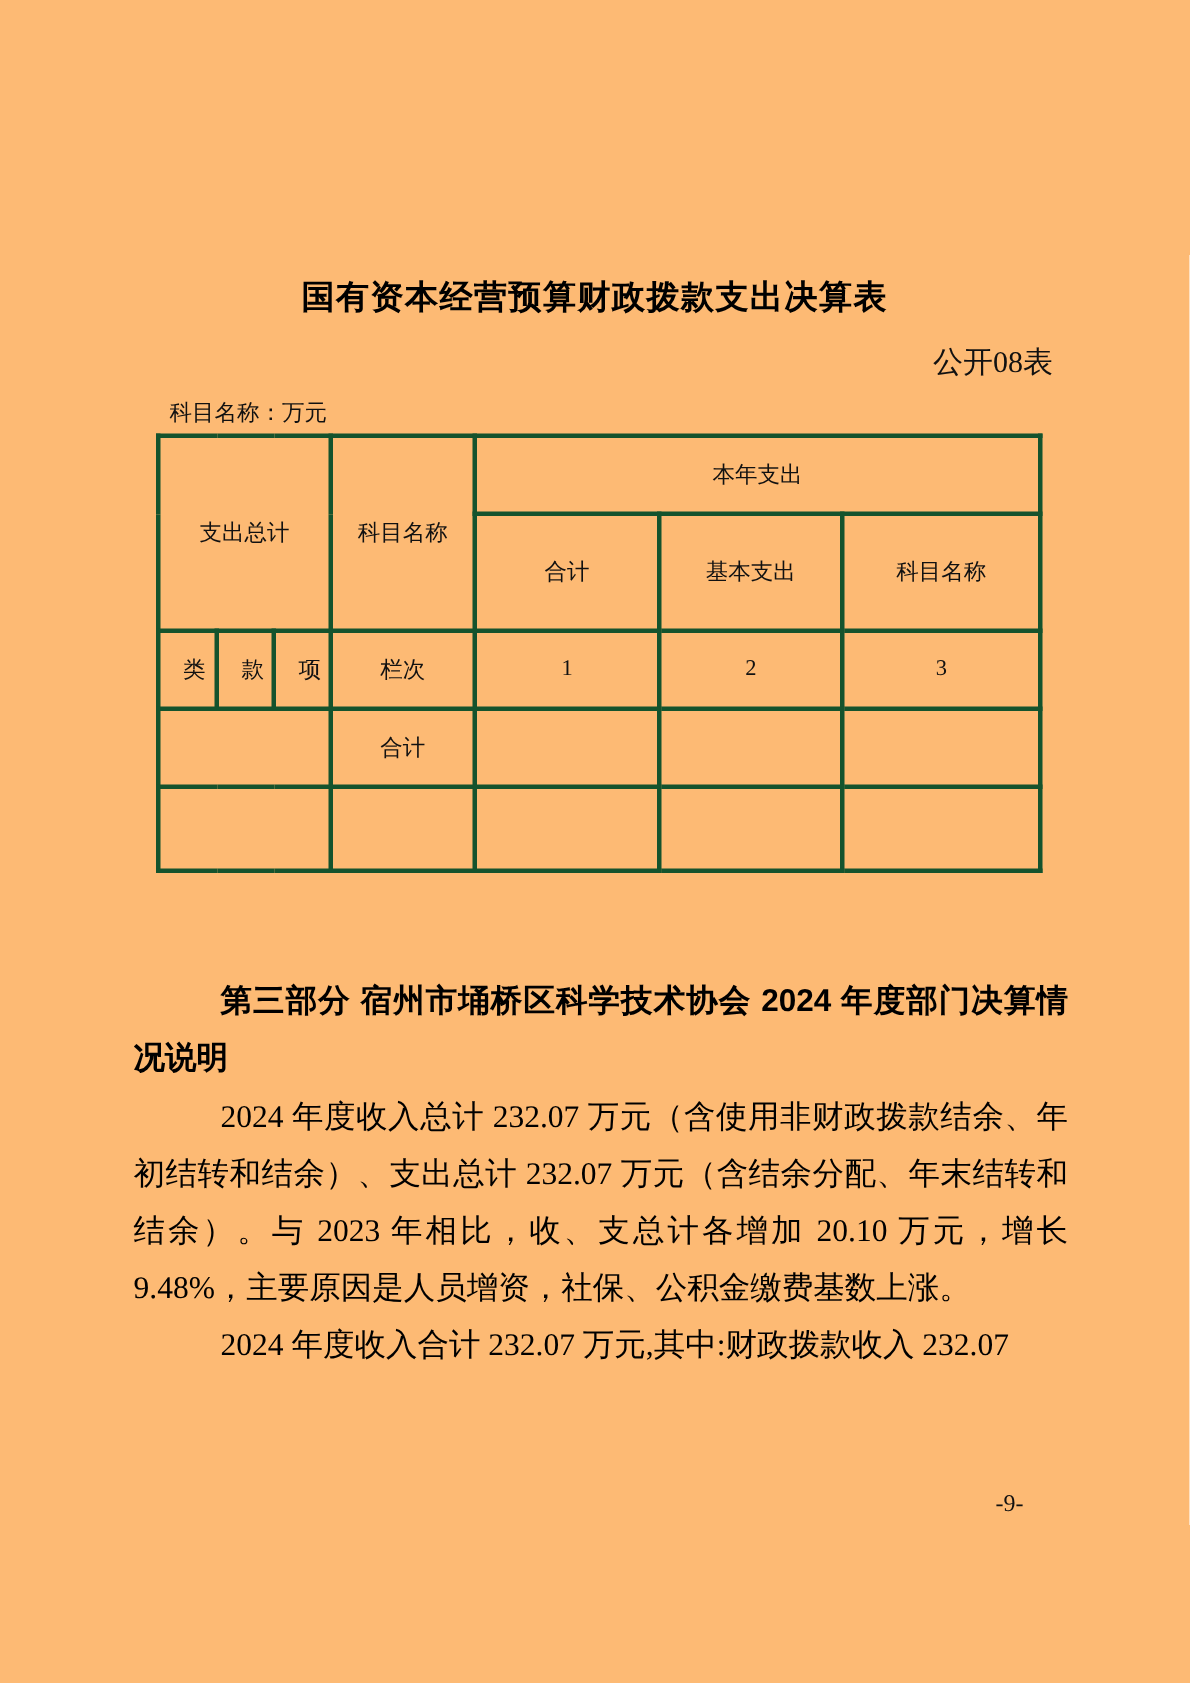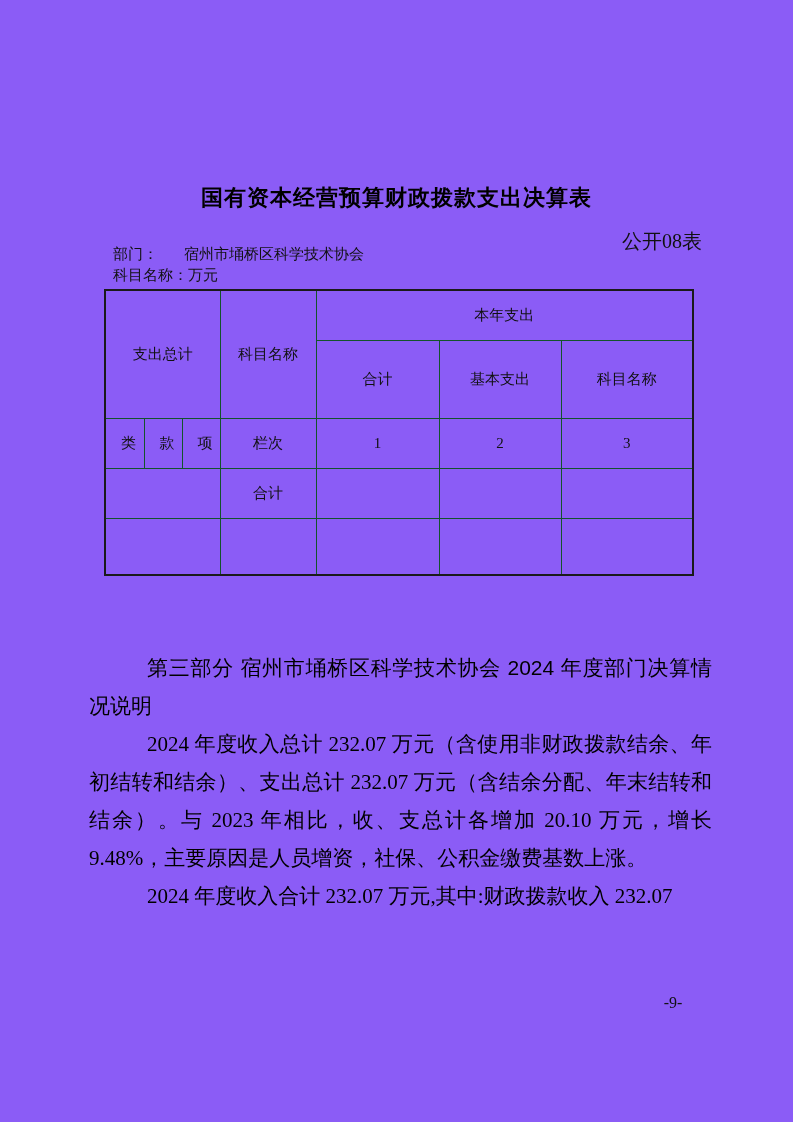--- a/index.html
+++ b/index.html
@@ -1,21 +1,21 @@
 <!DOCTYPE html>
 <html lang="zh"><head>
 <meta charset="utf-8">
 <style>
   * { margin: 0; padding: 0; box-sizing: border-box; }
   html, body { background: #ffffff; }
   .page {
     position: relative;
     width: 793px;
     height: 1122px;
-    background: #8b5cf6;
+    background: #fdba74;
     color: #111111;
     font-family: "Liberation Serif", serif;
     overflow: hidden;
     margin: 0 auto;
   }
   .doc-title {
     position: absolute;
     top: 183px;
     left: 0;
     width: 100%;
@@ -48,21 +48,21 @@
     top: 289px;
     left: 104px;
     width: 588px;
     border-collapse: collapse;
     table-layout: fixed;
     font-size: 15px;
     border: 2px solid #1a1a1a;
     color: #111111;
   }
   .budget-table td {
-    border: 1px solid #14532d;
+    border: 3px solid #14532d;
     text-align: center;
     vertical-align: middle;
     padding: 15px;
     overflow: hidden;
   }
   .row-head1 td { height: 50px; }
   .row-head2 td { height: 78px; }
   .row-index td { height: 45px; }
   .row-total td { height: 47px; }
   .row-empty td { height: 56px; }
@@ -79,44 +79,41 @@
     left: 89px;
     width: 623px;
     font-size: 21px;
     line-height: 38px;
     text-align: justify;
     color: #000000;
   }
   .narrative p { text-indent: 58px; }
   .narrative .heading {
     font-family: "Liberation Sans", sans-serif;
-    font-weight: normal;
+    font-weight: bold;
   }
   .page-number {
     position: absolute;
     top: 994px;
     left: 642px;
     width: 62px;
     text-align: center;
     font-size: 16px;
     color: #111111;
   }
 </style>
 </head>
 <body>
 
 <div class="page">
 
   <h1 class="doc-title">国有资本经营预算财政拨款支出决算表</h1>
 
   <div class="form-code">公开08表</div>
 
-  <div class="meta-line dept-line">
-    <span>部门：</span><span class="dept-value">宿州市埇桥区科学技术协会</span>
-  </div>
 
   <div class="meta-line unit-line">
     <span>科目名称：</span><span>万元</span>
   </div>
 
   <table class="budget-table">
     <colgroup>
       <col style="width:39px">
         <col style="width:38px">
         <col style="width:38px">

